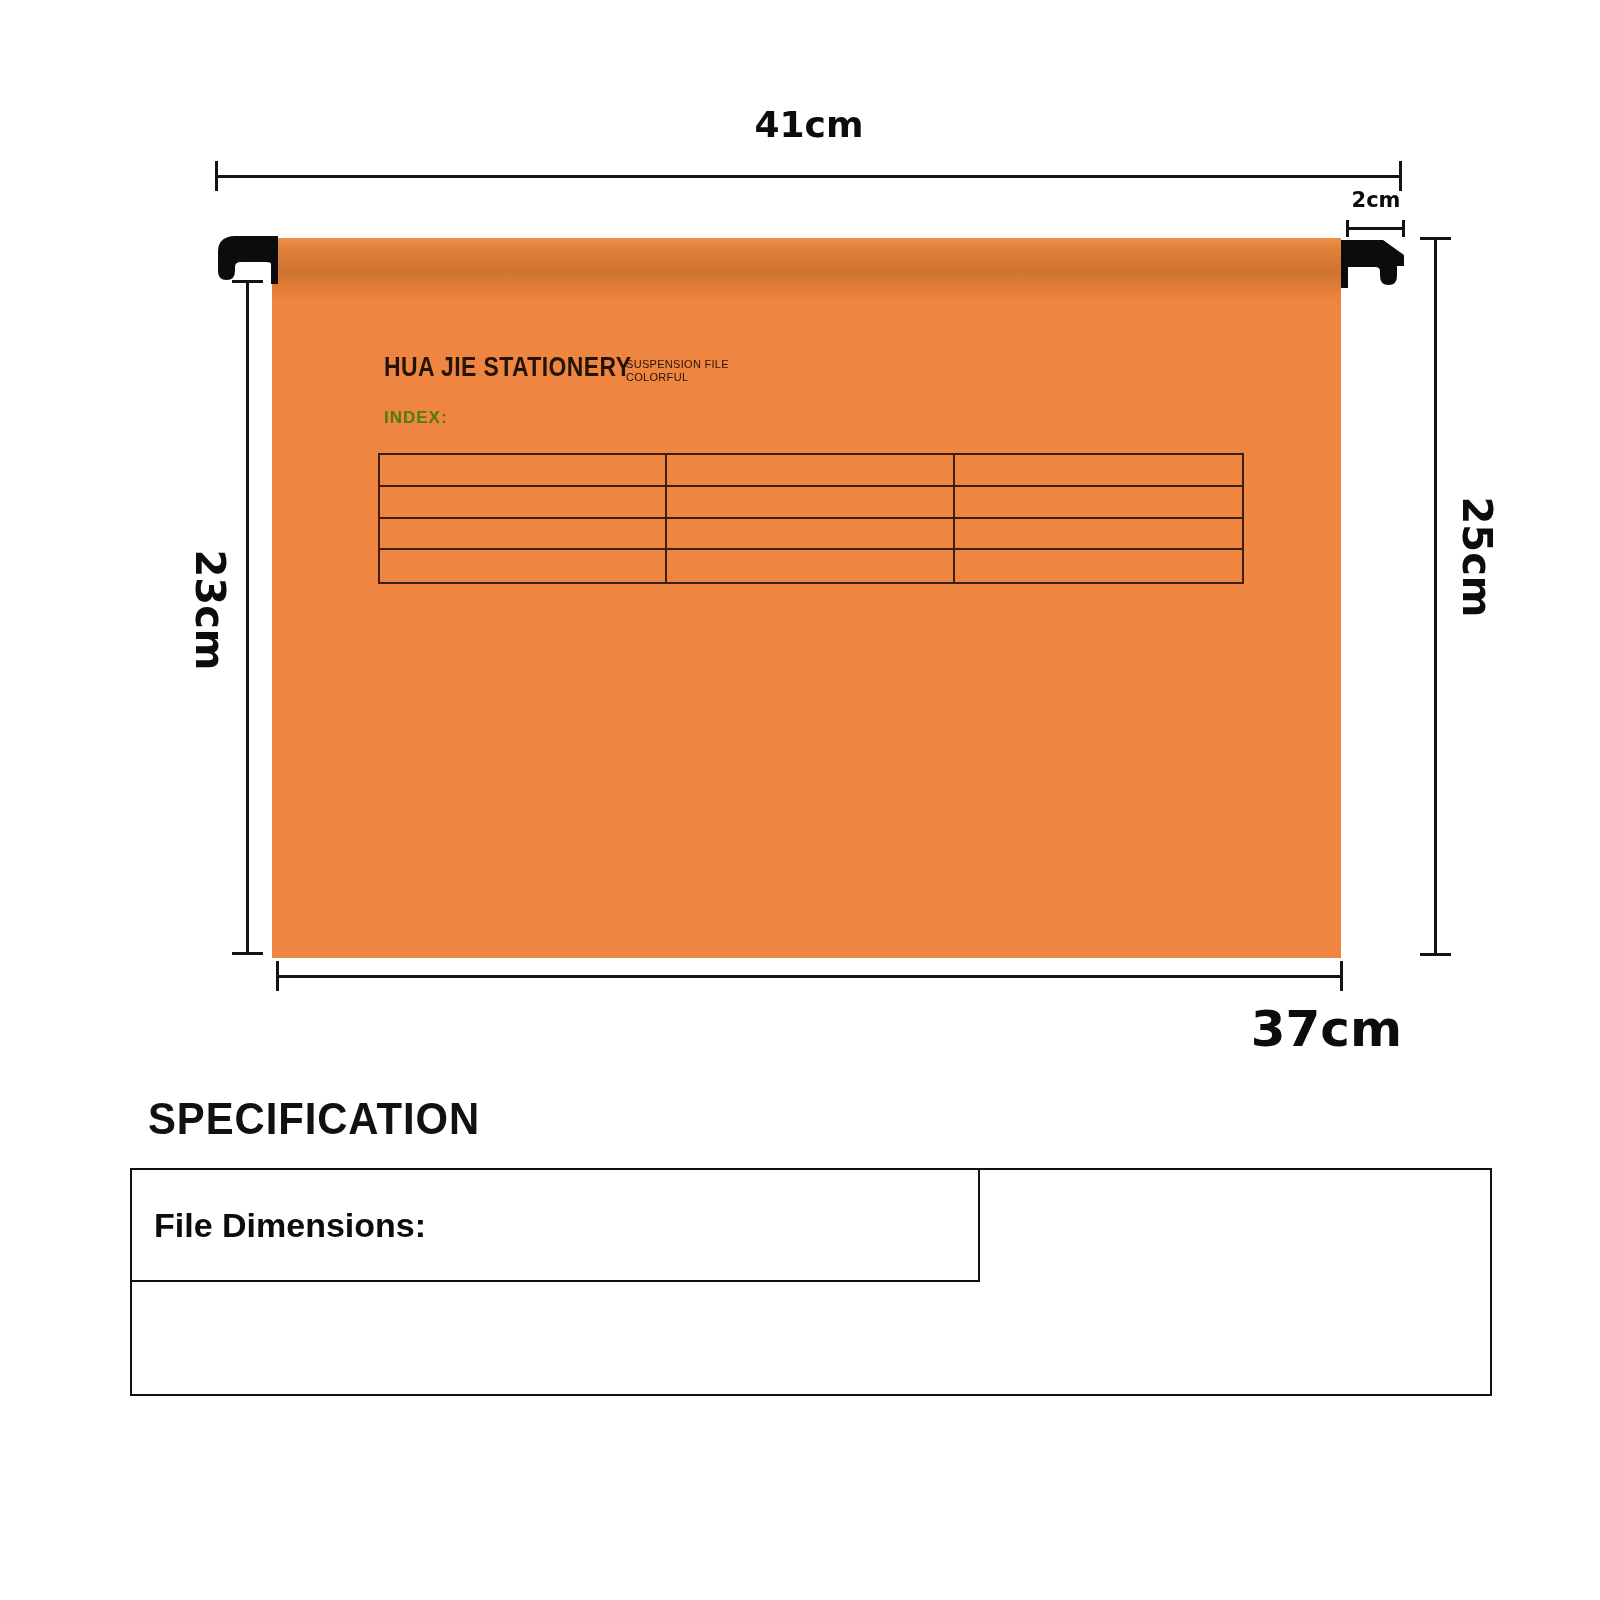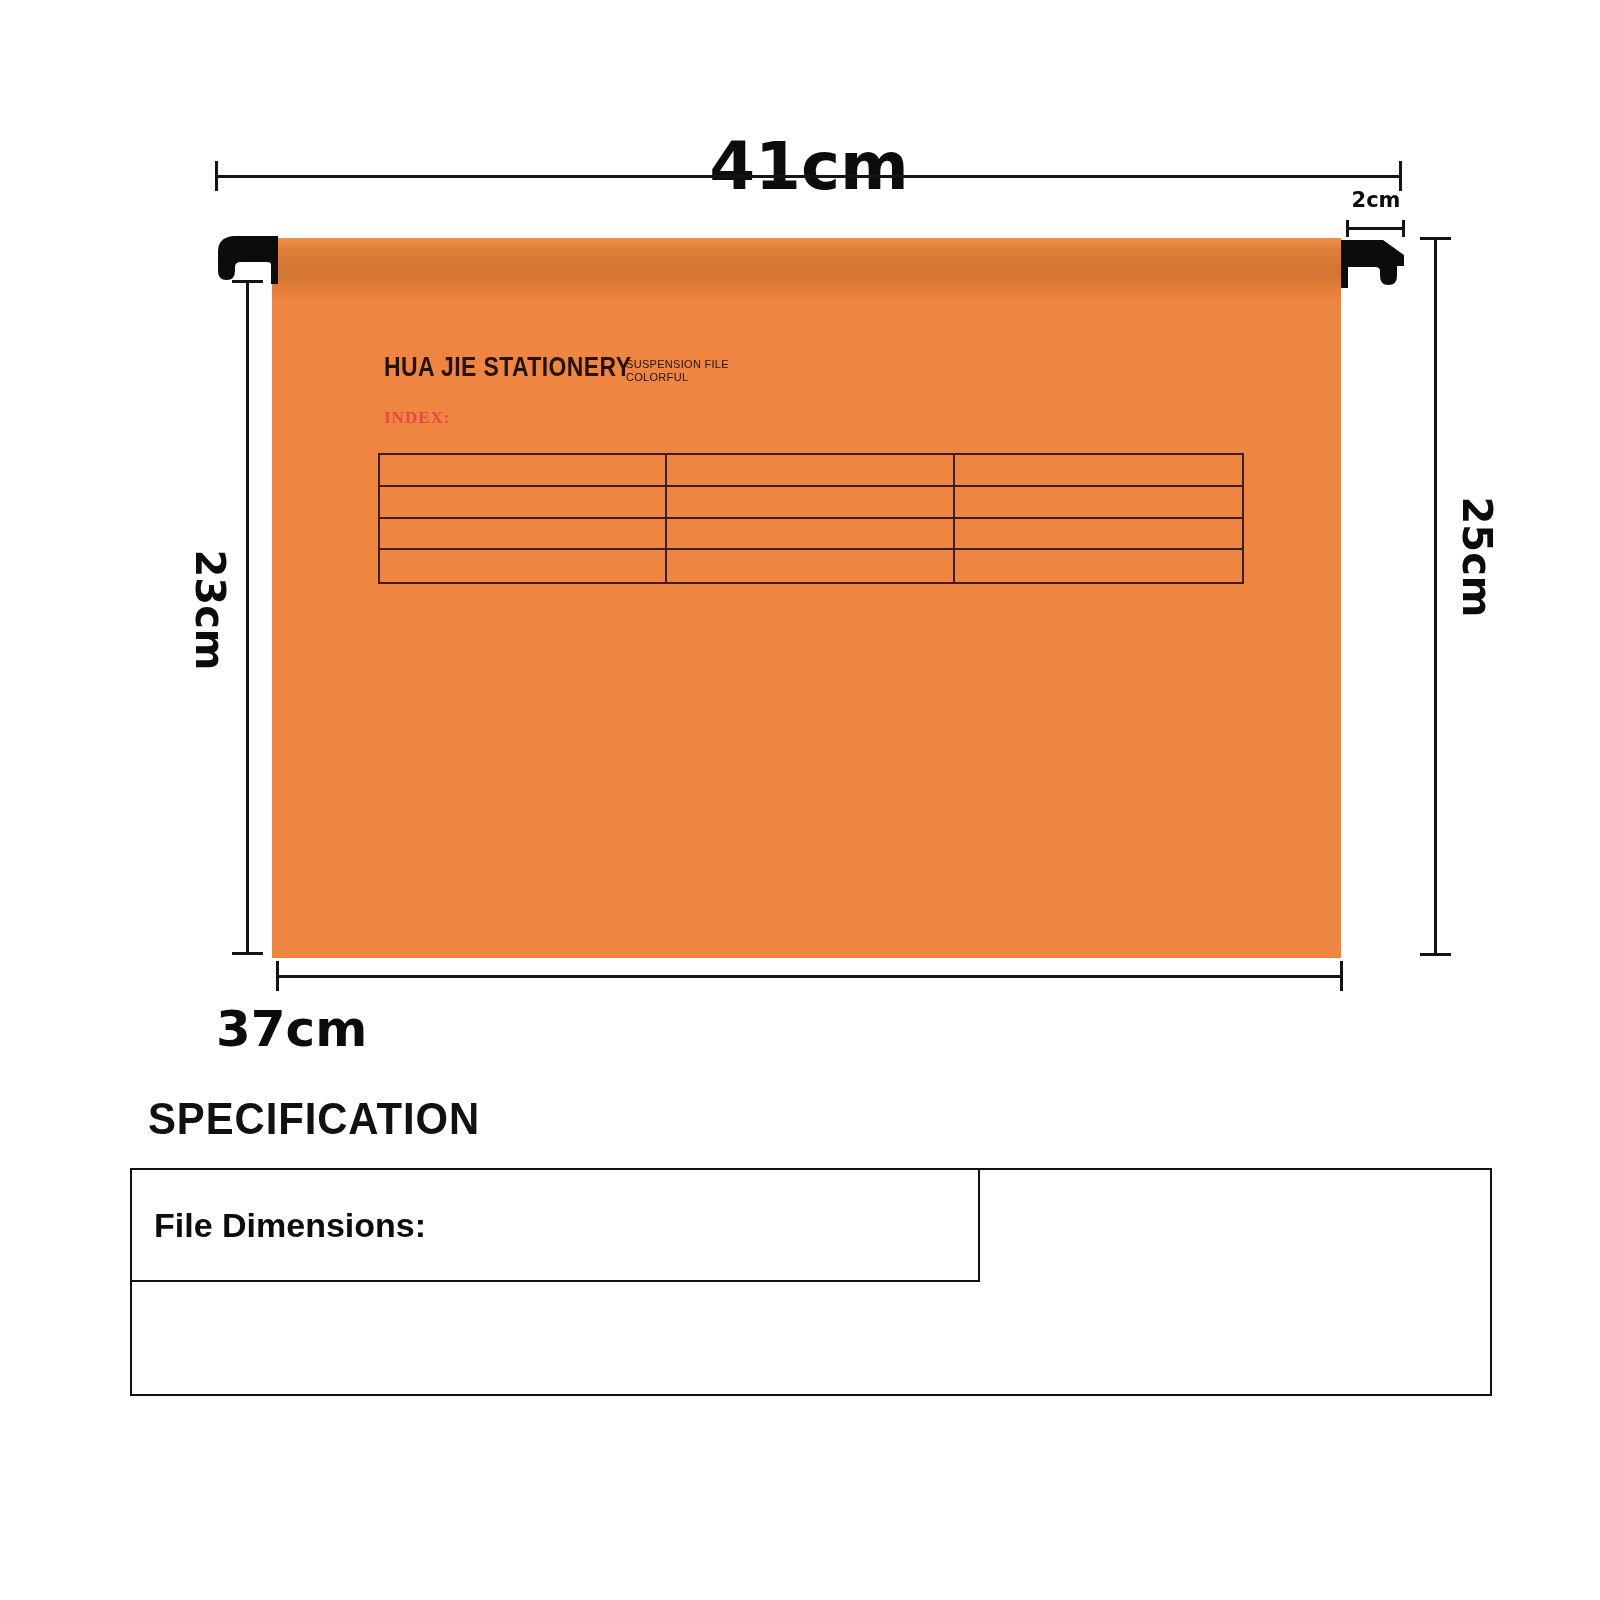--- a/index.html
+++ b/index.html
@@ -10,23 +10,23 @@
   
   .hline{position:absolute;height:3px;background:#141414;}
   .vline{position:absolute;width:3px;background:#141414;}
   .vtick{position:absolute;width:3px;height:30px;background:#141414;}
   .vtick.small{height:17px;}
   .htick{position:absolute;width:31px;height:3px;background:#141414;}
   .dim-label{
     position:absolute;color:#0c0c0c;font-family:"DejaVu Sans",sans-serif;
     font-weight:bold;white-space:nowrap;
   }
-  .dim-top{left:216px;top:128px;width:1186px;text-align:center;font-size:66px;}
+  .dim-top{left:216px;top:104px;width:1186px;text-align:center;font-size:36px;}
   .dim-hook{left:1330px;top:188px;width:92px;text-align:center;font-size:21px;}
-  .dim-bottom{left:216px;top:1000px;width:1186px;text-align:left;font-size:50px;}
+  .dim-bottom{left:216px;top:1000px;width:1186px;text-align:right;font-size:50px;}
   .dim-left{left:210px;top:610px;font-size:40px;transform:translate(-50%,-50%) rotate(90deg);}
   .dim-right{left:1477px;top:557px;font-size:40px;transform:translate(-50%,-50%) rotate(90deg);}
   
   .folder{
     position:absolute;left:272px;top:238px;width:1069px;height:720px;
     background:#ee8540;
   }
   .folder-rail{
     position:absolute;left:0;top:0;width:100%;height:62px;
     background:linear-gradient(180deg,#ef9049 0%,#e0803a 18%,#d07433 55%,#e27d35 82%,#ee8540 100%);
@@ -35,21 +35,21 @@
     position:absolute;left:384px;top:352px;font-size:27px;font-weight:800;
     color:#241307;letter-spacing:0.5px;transform:scaleX(0.85);transform-origin:left top;
     white-space:nowrap;
   }
   .brand-sub{
     position:absolute;left:626px;top:358px;font-size:11px;line-height:13px;
     font-weight:400;color:#241307;letter-spacing:0.3px;
   }
   .index-label{
     position:absolute;left:384px;top:408px;font-size:17px;font-weight:700;
-    color:#ef4444;letter-spacing:1px;font-family:Liberation Serif, serif;
+    color:#4d7c0f;letter-spacing:1px;
   }
   .index-grid{
     position:absolute;left:378px;top:453px;width:866px;height:131px;
     display:grid;grid-template-columns:repeat(3,1fr);grid-template-rows:repeat(4,1fr);
     border:2px solid #3b2012;box-sizing:border-box;
   }
   .index-grid>div{border-right:2px solid #3b2012;border-bottom:2px solid #3b2012;}
   .index-grid>div:nth-child(3n){border-right:none;}
   .index-grid>div:nth-child(n+10){border-bottom:none;}
   .hook{position:absolute;}

